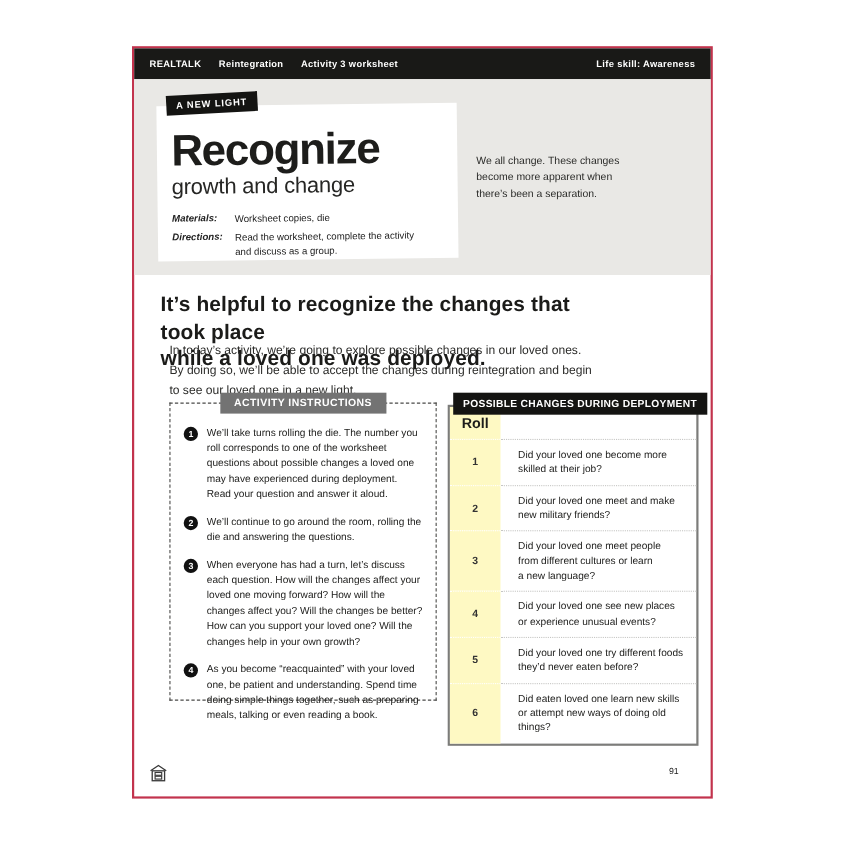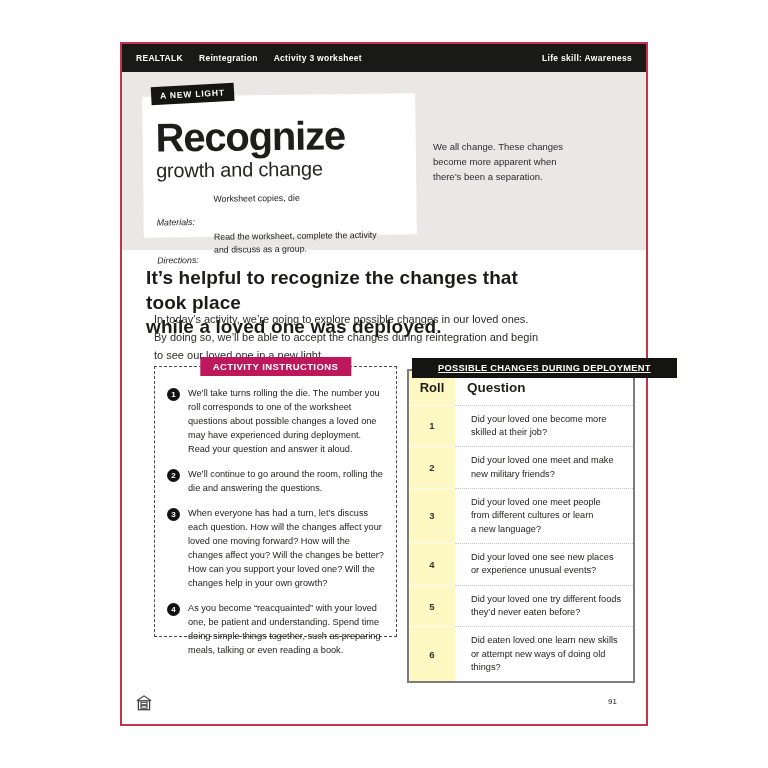--- a/index.html
+++ b/index.html
@@ -20,49 +20,49 @@
 
   .title-card { position:absolute; left:21px; top:23px; width:273px; height:141px; background:#ffffff;
                 transform:rotate(-0.7deg); padding:22px 12px 0 13px; }
   .badge { position:absolute; top:-11px; left:9px; background:#141412; color:#fff;
            font-size:8.5px; font-weight:bold; letter-spacing:.8px; padding:4px 9px;
            transform:rotate(-2.4deg); }
   .big-title { font-size:40px; font-weight:bold; letter-spacing:-1.2px; line-height:.95; color:#1d1d1b; }
   .sub-title { font-size:20px; font-weight:normal; letter-spacing:-.2px; color:#262624; margin-top:3px; }
   .meta { margin-top:11px; font-size:8.8px; color:#222; }
   .meta-row { display:flex; margin-bottom:4px; }
-  .meta-label { width:57px; flex-shrink:0; font-weight:normal; font-style:italic;margin-top:24px; }
+  .meta-label { width:57px; flex-shrink:0; font-weight:bold; font-style:italic; }
   .meta-value { white-space:pre-line; line-height:1.45; }
 
   .hero-note { position:absolute; left:311px; top:67px; width:185px; font-size:9.5px;
                line-height:1.6; color:#2b2b29; white-space:pre-line; }
 
   
   .lede { position:absolute; left:24px; top:222px; width:400px; font-size:19px; font-weight:bold;
           line-height:1.3; color:#1b1b19; white-space:pre-line; letter-spacing:.1px; }
   .para { position:absolute; left:32px; top:266px; width:390px; font-size:11px; line-height:1.65;
           color:#2b2b29; white-space:pre-line; }
 
   
   .inst-box { position:absolute; left:32px; top:322px; width:243px; height:271px;
               border:1px dashed #4a4a48; padding:20px 11px 0 12px; }
   .inst-label { position:absolute; top:-10px; left:50%; transform:translateX(-50%);
-                background:#be185d; color:#fff; font-size:9.5px; font-weight:bold;
+                background:#737373; color:#fff; font-size:9.5px; font-weight:bold;
                 letter-spacing:.4px; padding:4px 13px; white-space:nowrap; }
   .step { display:flex; gap:8px; margin-bottom:11px; }
   .step-num { width:13px; height:13px; border-radius:50%; background:#111; color:#fff;
               font-size:8px; font-weight:bold; display:flex; align-items:center;
               justify-content:center; flex-shrink:0; margin-top:1px; }
   .step-text { font-size:9.2px; line-height:1.52; color:#222220; }
 
   
   .table-wrap { position:absolute; left:285px; top:313px; width:228px; }
   .table-label { position:relative; z-index:2; display:inline-block; margin-left:5px;
                  background:#141412; color:#fff; font-size:9.3px; font-weight:bold;
-                 letter-spacing:.3px; padding:5px 26px; white-space:nowrap;text-decoration:underline; }
+                 letter-spacing:.3px; padding:5px 9px; white-space:nowrap; }
   .rtable { position:relative; z-index:1; margin-top:-9px; border:2px solid #7c7c7a; background:#fff; }
   .rrow { display:flex; }
   .cell-roll { width:46px; flex-shrink:0; background:#fef9c3; display:flex; align-items:center;
                justify-content:center; font-size:9.5px; font-weight:bold; color:#333; }
   .cell-q { flex:1; padding:7px 8px 7px 12px; font-size:9.2px; line-height:1.45; color:#222220;
             white-space:pre-line; }
   .rrow.head .cell-roll { font-size:13px; font-weight:bold; color:#1d1d1b; padding:7px 0; }
   .rrow.head .cell-q { font-size:13.5px; font-weight:bold; color:#1d1d1b; display:flex; align-items:center; }
   .rrow + .rrow .cell-q { border-top:1px dotted #c6c6c4;padding-left:16px; }
   .rrow + .rrow .cell-roll { border-top:1px dotted #ffffff; }
@@ -133,21 +133,20 @@
         <span class="step-num">4</span>
         <span class="step-text">As you become “reacquainted” with your loved one, be patient and understanding. Spend time doing simple things together, such as preparing meals, talking or even reading a book.</span>
       </div>
     </div>
 
     <div class="table-wrap">
       <div class="table-label">POSSIBLE CHANGES DURING DEPLOYMENT</div>
       <div class="rtable">
         <div class="rrow head">
           <div class="cell-roll">Roll</div>
-          <div class="cell-q">Question</div>
         </div>
         <div class="rrow">
           <div class="cell-roll">1</div>
           <div class="cell-q">Did your loved one become more
 skilled at their job?</div>
         </div>
         <div class="rrow">
           <div class="cell-roll">2</div>
           <div class="cell-q">Did your loved one meet and make
 new military friends?</div>

